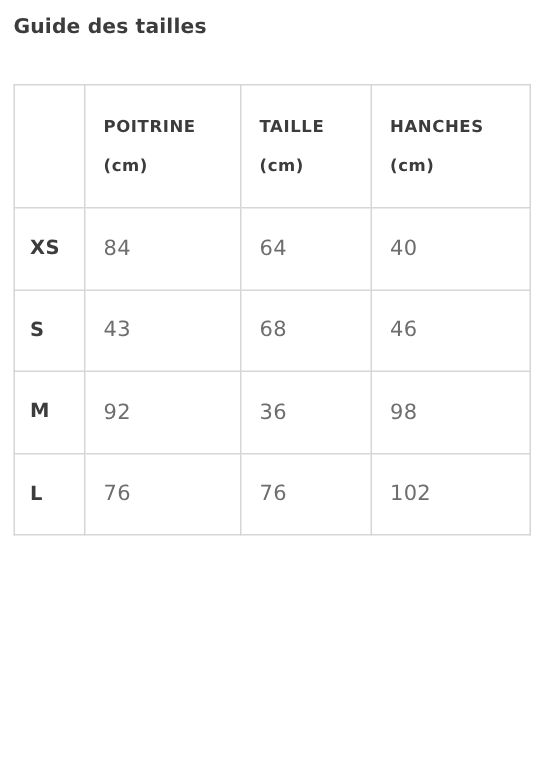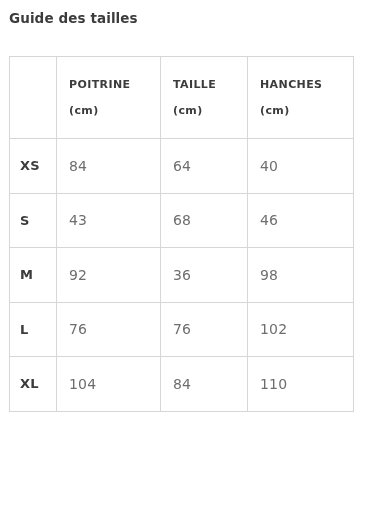--- a/index.html
+++ b/index.html
@@ -156,23 +156,17 @@
           <td class="value-cell">92</td>
           <td class="value-cell">36</td>
           <td class="value-cell">98</td>
         </tr>
         <tr>
           <th class="row-label">L</th>
           <td class="value-cell">76</td>
           <td class="value-cell">76</td>
           <td class="value-cell">102</td>
         </tr>
-        <tr>
-          <th class="row-label">XL</th>
-          <td class="value-cell">104</td>
-          <td class="value-cell">84</td>
-          <td class="value-cell">110</td>
-        </tr>
       </tbody>
     </table>
   </div>
 
 </div>
 
 </body></html>

